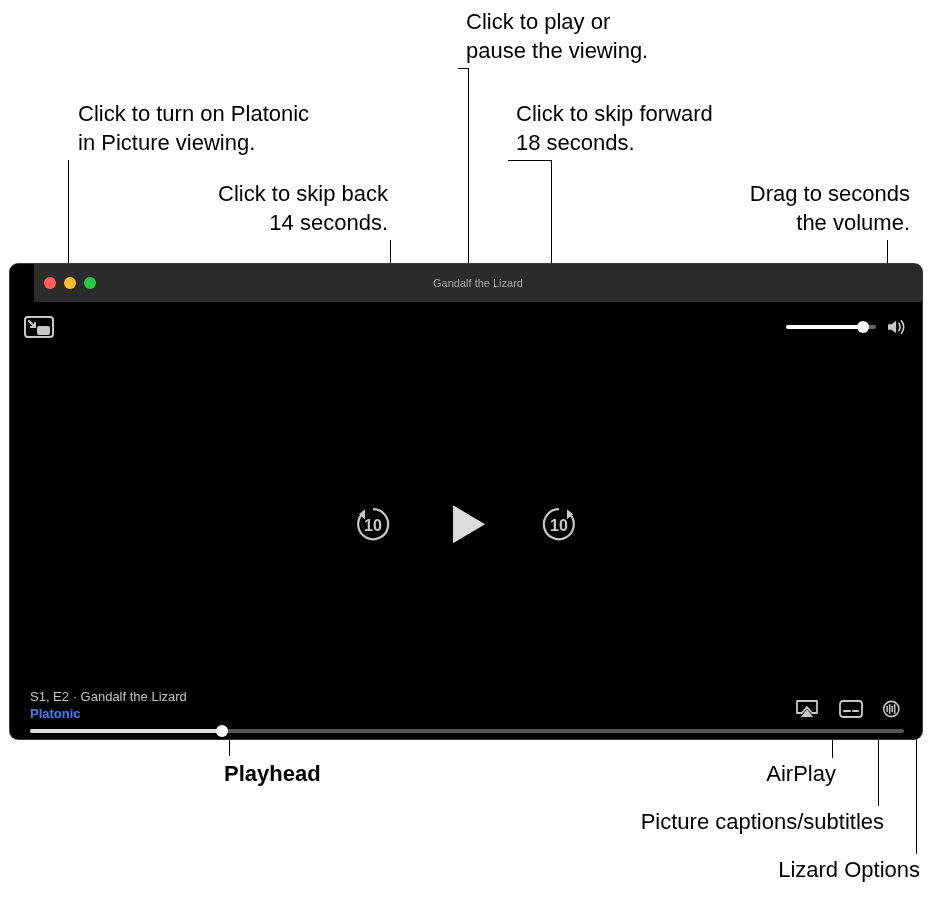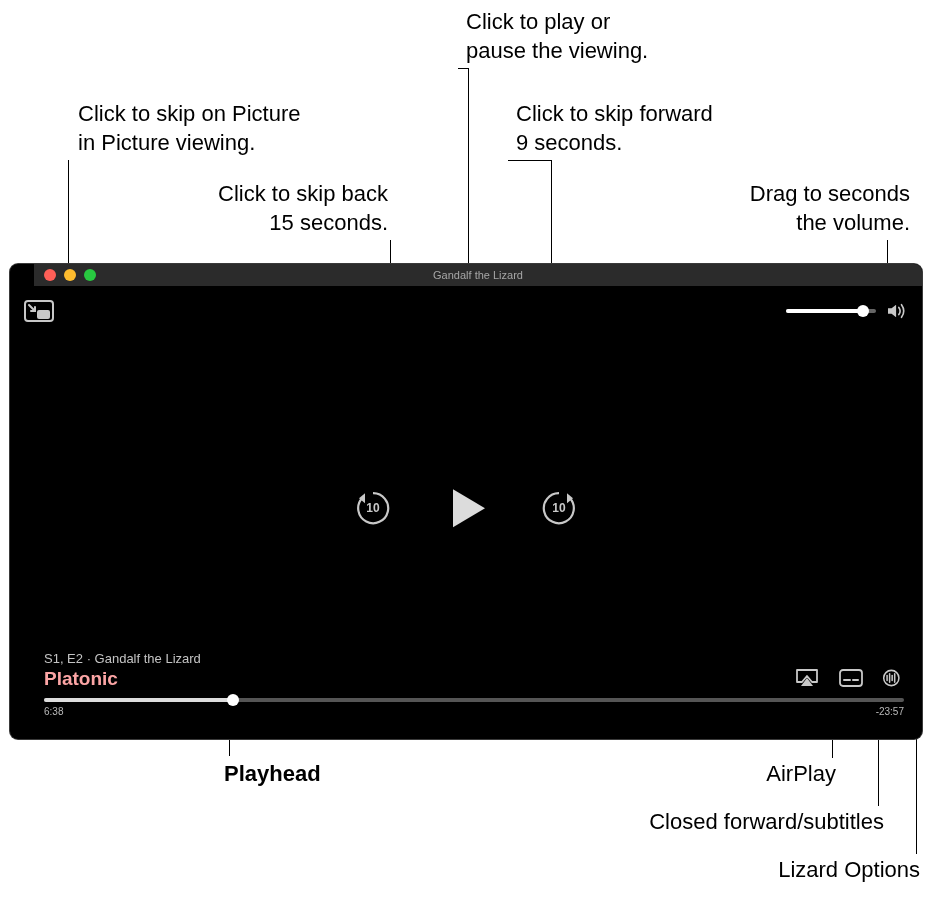--- a/index.html
+++ b/index.html
@@ -32,21 +32,21 @@
     left: 10px;
     top: 264px;
     width: 912px;
     height: 475px;
     background: #000;
     border-radius: 8px;
     overflow: hidden;
     box-shadow: 0 0 0 1px #3a3a3a;
   }
   .titlebar {
-    height: 22px;
+    height: 38px;
     background: #2b2b2b;
     display: flex;
     align-items: center;
     position: relative;
     margin-left: 24px;
   }
   .traffic {
     display: flex;
     gap: 8px;
     padding-left: 10px;
@@ -121,38 +121,38 @@
     stroke: #c8c8c8;
     fill: none;
     stroke-width: 2.2;
   }
   .skip-num {
     position: absolute;
     left: 0; right: 0;
     top: 13px;
     text-align: center;
     color: #c8c8c8;
-    font-size: 12px;
+    font-size: 16px;
     font-weight: 600;
   }
   .play-btn {
     cursor: pointer;
     width: 56px; height: 56px;
     display: flex;
     align-items: center;
     justify-content: center;
   }
 
   .bottom-area {
     position: absolute;
     left: 0; right: 0; bottom: 0;
-    padding: 0 18px 18px 34px;
+    padding: 0 18px 18px 20px;
   }
   .meta-label { color: #c4c4c4; font-size: 13px; }
-  .show-title { color: #fca5a5; font-size: 19px; font-weight: 700; margin-top: 2px; }
+  .show-title { color: #3b82f6; font-size: 13px; font-weight: 700; margin-top: 2px; }
   .meta-row {
     display: flex;
     justify-content: space-between;
     align-items: flex-end;
   }
   .right-icons {
     display: flex;
     gap: 18px;
     align-items: center;
     padding-bottom: 2px;
@@ -186,33 +186,33 @@
     display: flex;
     justify-content: space-between;
     margin-top: 4px;
     color: #bababa;
     font-size: 10px;
   }
 </style>
 </head>
 <body>
 
-<div class="callout" style="left:78px; top:100px;">Click to skip on Picture
+<div class="callout" style="left:78px; top:100px;">Click to turn on Platonic
 in Picture viewing.</div>
 <div class="callout right" style="right:546px; top:180px;">Click to skip back
-15 seconds.</div>
+14 seconds.</div>
 <div class="callout" style="left:466px; top:8px;">Click to play or
 pause the viewing.</div>
 <div class="callout" style="left:516px; top:100px;">Click to skip forward
-9 seconds.</div>
+18 seconds.</div>
 <div class="callout right" style="right:24px; top:180px;">Drag to seconds
 the volume.</div>
 <div class="callout" style="left:224px; top:760px;font-weight:bold;">Playhead</div>
 <div class="callout right" style="right:98px; top:760px;">AirPlay</div>
-<div class="callout right" style="right:50px; top:808px;">Closed forward/subtitles</div>
+<div class="callout right" style="right:50px; top:808px;">Picture captions/subtitles</div>
 <div class="callout right" style="right:14px; top:856px;">Lizard Options</div>
 
 <div class="line h" style="left:38px; top:316px; width:30px;"></div>
 <div class="line v" style="left:68px; top:160px; height:156px;"></div>
 
 <div class="line v" style="left:390px; top:240px; height:230px;"></div>
 
 <div class="line v" style="left:468px; top:68px; height:400px;"></div>
 <div class="line h" style="left:458px; top:68px; width:10px;"></div>
 
@@ -305,20 +305,16 @@
             <line x1="9" y1="5" x2="9" y2="15" stroke="#c8c8c8" stroke-width="1.8" stroke-linecap="round"></line>
             <line x1="12" y1="7" x2="12" y2="13" stroke="#c8c8c8" stroke-width="1.8" stroke-linecap="round"></line>
             <line x1="15" y1="5" x2="15" y2="15" stroke="#c8c8c8" stroke-width="1.8" stroke-linecap="round"></line>
           </svg>
         </div>
       </div>
       <div class="scrubber">
         <div class="scrub-fill"></div>
         <div class="playhead"></div>
       </div>
-      <div class="time-row">
-        <span>6:38</span>
-        <span>-23:57</span>
-      </div>
     </div>
 
   </div>
 </div>
 
 </body></html>

